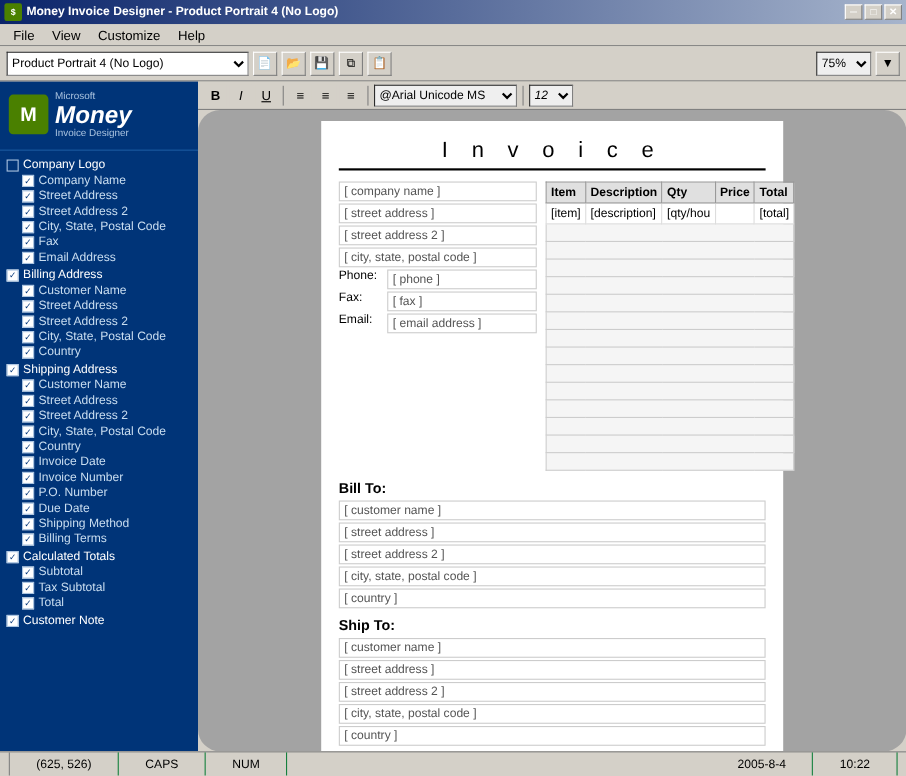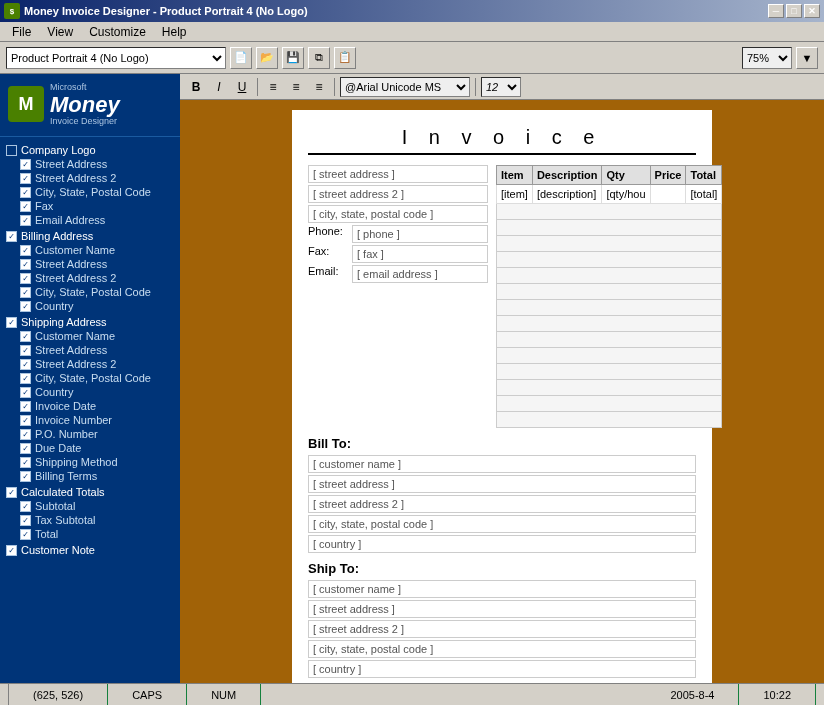--- a/index.html
+++ b/index.html
@@ -206,23 +206,24 @@
     }
 
     .main-content {
       flex: 1;
       display: flex;
       flex-direction: column;
     }
 
     .invoice-scroll-area {
       flex: 1;
-      background: #a16207;
+      background: #a3a3a3;
       overflow-y: scroll;
       overflow-x: hidden;
+      border-radius: 20px;
     }
 
     .invoice-outer {
       padding: 10px;
       display: flex;
       justify-content: center;
     }
 
     .invoice-doc {
       background: white;
@@ -290,20 +291,24 @@
         <span class="logo-money">Money</span>
         <span class="logo-subtitle">Invoice Designer</span>
       </div>
     </div>
     <div class="sidebar-divider"></div>
 
     <div class="sidebar-section" id="sidebar-items-container">
     <div class="sidebar-item group">
           <div class="checkbox unchecked"></div>
           <span>Company Logo</span>
+        </div>
+        <div class="sidebar-item child">
+          <div class="checkbox checked"></div>
+          <span>Company Name</span>
         </div>
         <div class="sidebar-item child">
           <div class="checkbox checked"></div>
           <span>Street Address</span>
         </div>
         <div class="sidebar-item child">
           <div class="checkbox checked"></div>
           <span>Street Address 2</span>
         </div>
         <div class="sidebar-item child">
@@ -435,20 +440,21 @@
 
     <div class="invoice-scroll-area">
       <div class="invoice-outer">
         <div class="invoice-doc">
 
           <div class="invoice-title">I n v o i c e</div>
 
           <div class="invoice-header">
 
             <div class="company-block">
+              <div class="field-box field-box-wide">[ company name ]</div>
               <div class="field-box field-box-wide">[ street address ]</div>
               <div class="field-box field-box-wide">[ street address 2 ]</div>
               <div class="field-box field-box-wide">[ city,          state,  postal code ]</div>
 
               <div class="contact-row">
                 <span class="contact-label">Phone:</span>
                 <div class="contact-field">[ phone ]</div>
               </div>
               <div class="contact-row">
                 <span class="contact-label">Fax:</span>

